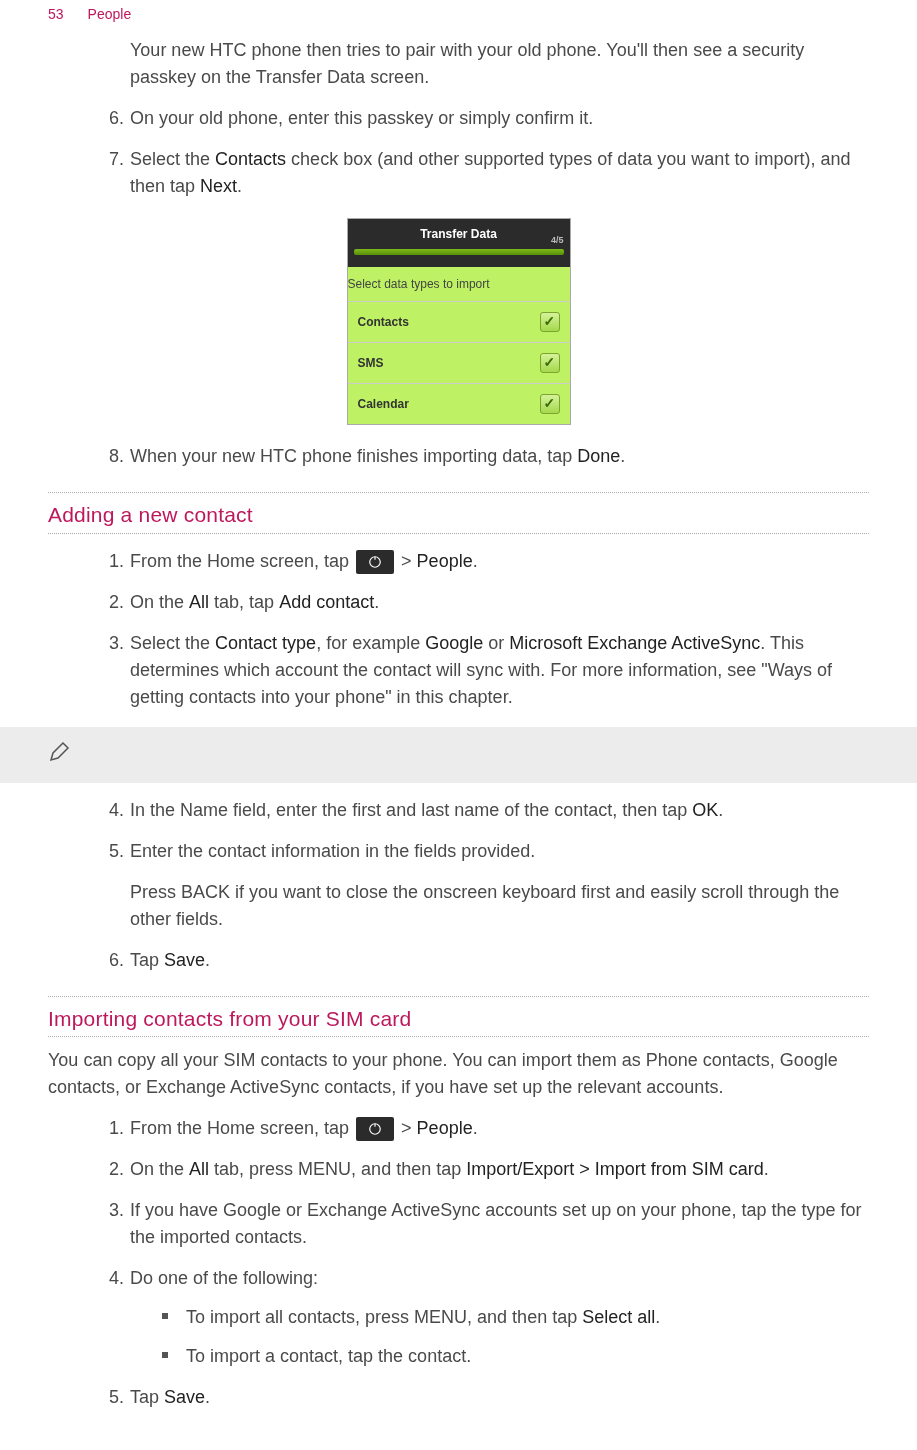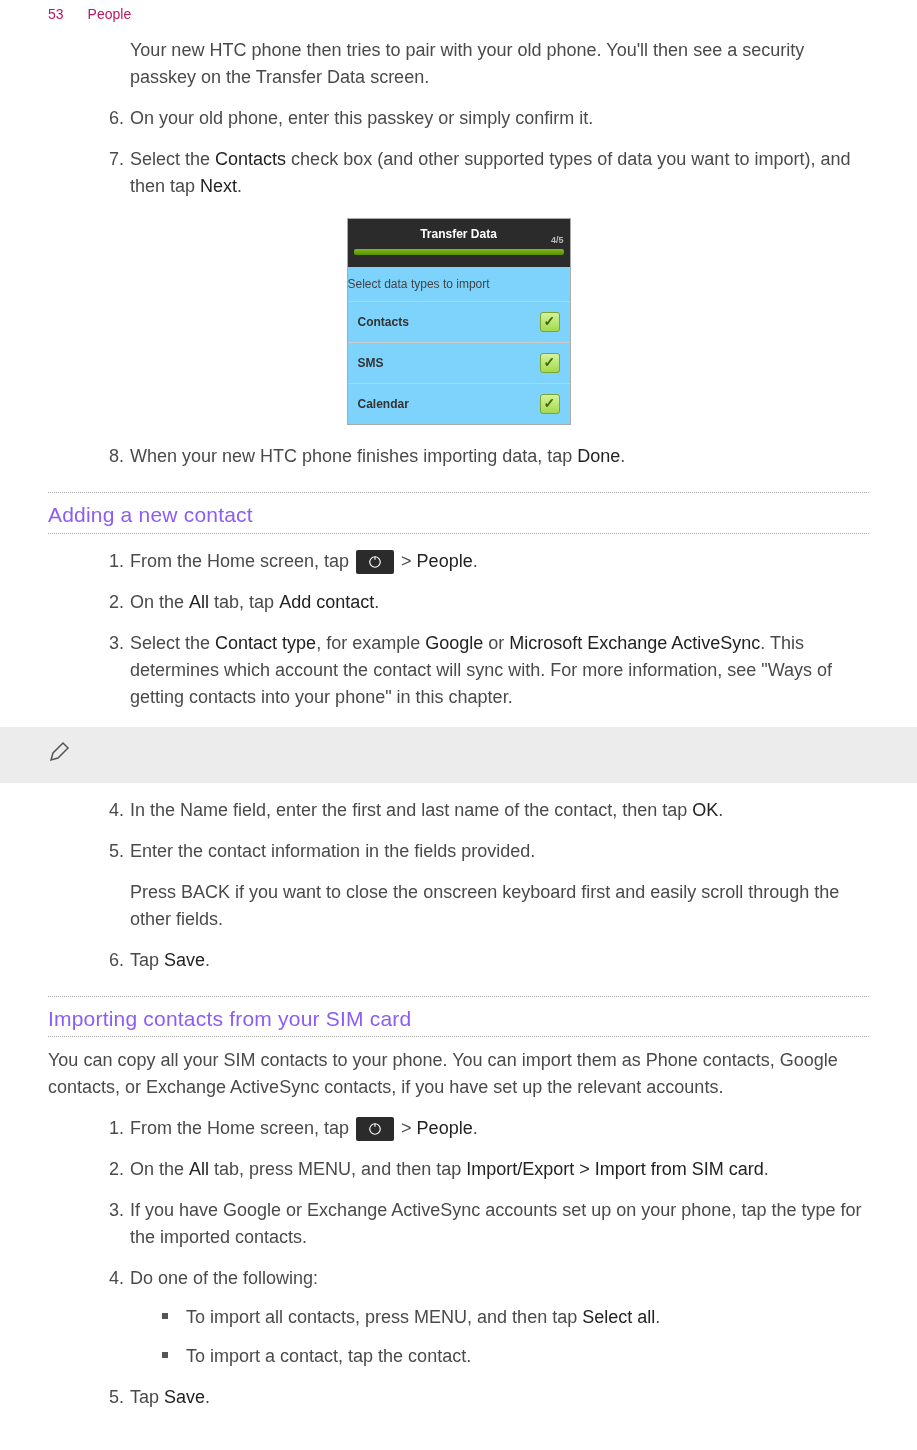--- a/index.html
+++ b/index.html
@@ -22,32 +22,32 @@
     }
     .header .pg { margin-right: 24px; }
     .content { padding: 0 48px; }
     .indent1 { padding-left: 52px; }
     .ol-item { display: flex; margin-top: 14px; }
     .ol-num { width: 24px; flex-shrink: 0; text-align: right; margin-right: 6px; color: #4a4a4a; }
     .ol-body { flex: 1; }
     .para-below { margin-top: 14px; }
     .strong { color: #222; font-weight: 400; }
     .img-wrap { display: flex; justify-content: center; margin: 18px 0; }
-    .phone-ss { width: 224px; border: 1px solid #aaa; background: #7dd3fc; font-size: 12px; }
+    .phone-ss { width: 224px; border: 1px solid #aaa; background: #bef264; font-size: 12px; }
     .ss-top { background: #2b2b2b; color: #fff; text-align: center; padding: 6px 0; font-weight: 600; position: relative; }
     .ss-top .step { position: absolute; right: 6px; bottom: 2px; font-size: 9px; color: #bbb; }
     .ss-bar { height: 6px; background: linear-gradient(#7db91a,#598f09); margin: 0 6px 6px; border-radius: 2px; }
     .ss-topwrap { background: #2b2b2b; padding-bottom: 6px; }
     .ss-sub { text-align: left; padding: 8px 0; color: #444; border-bottom: 1px solid #ccc; }
     .ss-row { display: flex; justify-content: space-between; align-items: center; padding: 10px 10px; border-bottom: 1px solid #ccc; color: #333; font-weight: 600; }
     .ss-row:last-child { border-bottom: none; }
     .chk { width: 20px; height: 20px; background: linear-gradient(#d6f29a,#a4d94d); border: 1px solid #7aa52e; border-radius: 3px; position: relative; }
     .chk::after { content: "✓"; position: absolute; top: -2px; left: 3px; color: #3a6b0a; font-weight: bold; font-size: 14px; }
     .section-rule { border-top: 1px dotted #aaa; margin-top: 22px; }
-    .section-title { color: #8b5cf6; font-size: 21px; font-weight: 400; padding: 6px 0 2px 0; border-bottom: 1px dotted #aaa; letter-spacing: 0.2px; }
+    .section-title { color: #be185d; font-size: 21px; font-weight: 400; padding: 6px 0 2px 0; border-bottom: 1px dotted #aaa; letter-spacing: 0.2px; }
     .icon-btn { display: inline-flex; align-items: center; justify-content: center; width: 38px; height: 24px; background: #2b2b2b; border-radius: 2px; vertical-align: middle; margin: 0 2px; }
     .icon-btn svg { width: 14px; height: 14px; }
     .note-box { background: #ececec; display: flex; align-items: center; padding: 12px 48px; margin: 16px 0 6px 0; }
     .note-box .pencil { margin-right: 14px; flex-shrink: 0; }
     .note-box .txt { color: #555; font-size: 17px; }
     .sub-bullet { display: flex; margin-top: 12px; padding-left: 32px; }
     .sub-bullet .sq { width: 6px; height: 6px; background: #555; margin-top: 9px; margin-right: 18px; flex-shrink: 0; }
     .intro-para { margin-top: 10px; }
   </style>
 </head>

